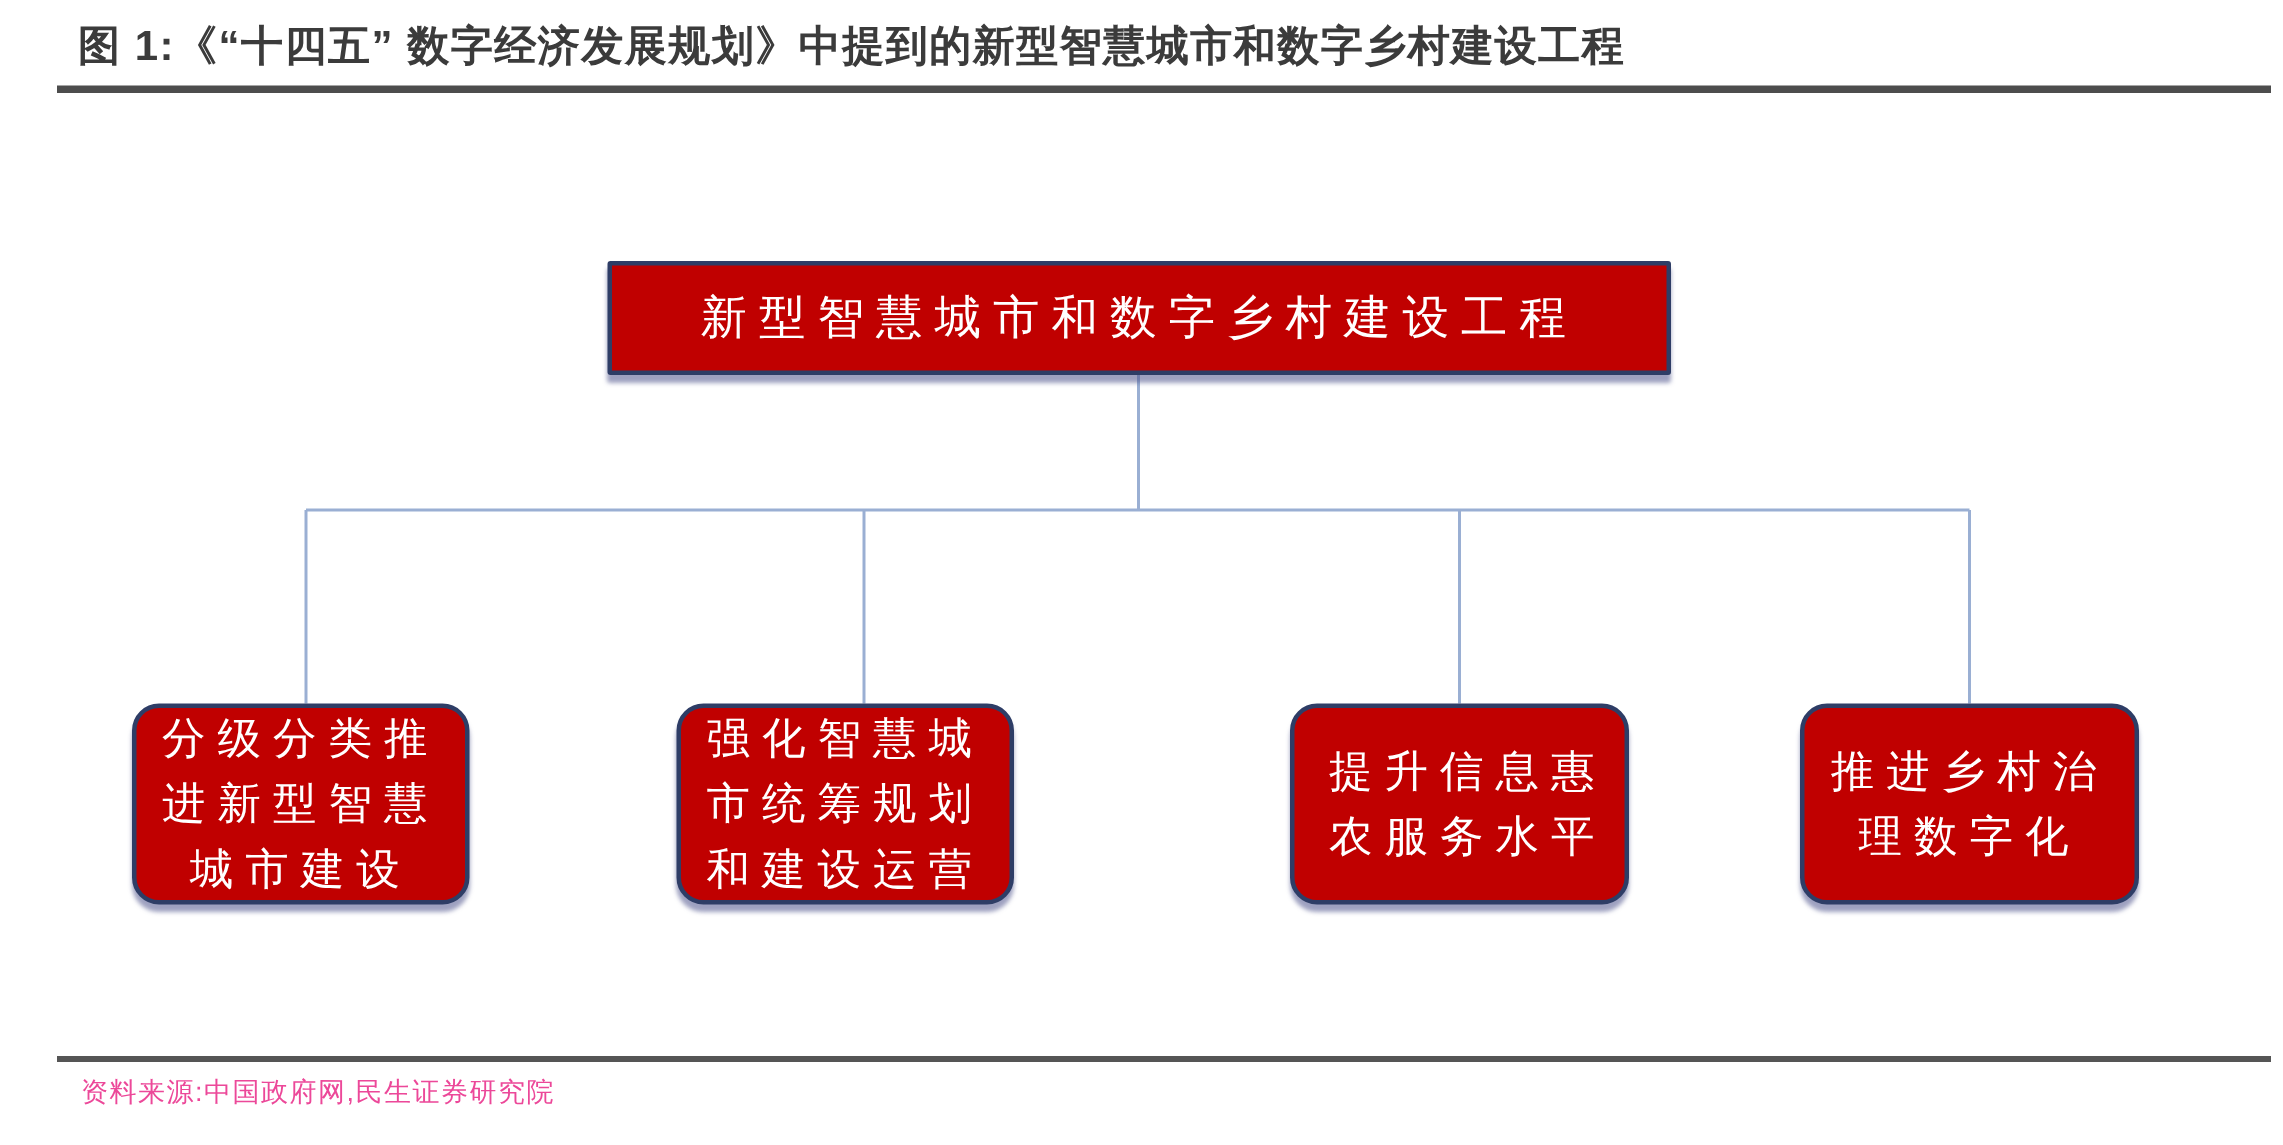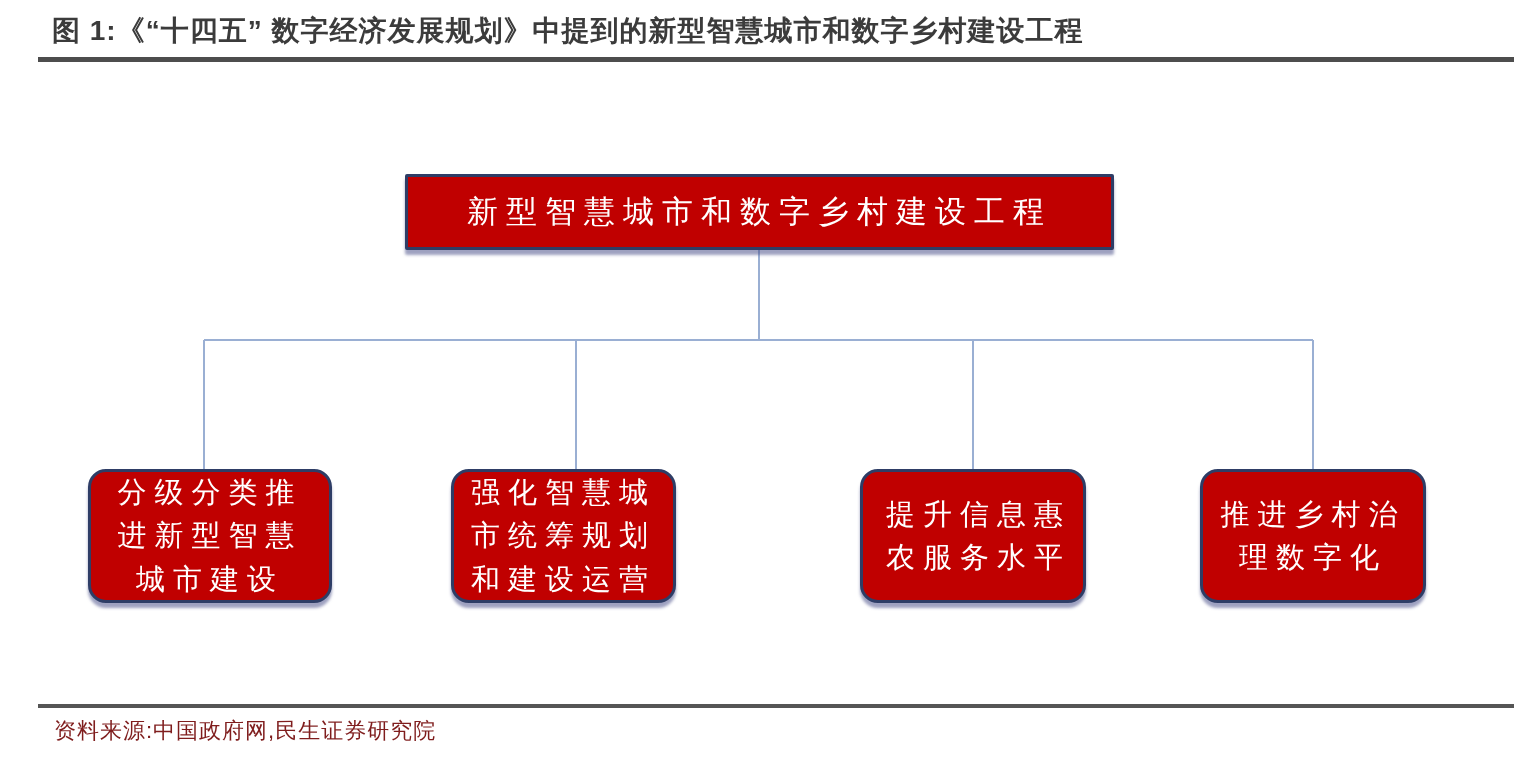--- a/index.html
+++ b/index.html
@@ -31,22 +31,22 @@
     left: 22px;
     width: 1476px;
     background: #4d4d4d;
   }
   .rule-top { top: 57px; height: 5px; }
   .rule-bottom { top: 704px; height: 4px; background: #555555; }
   .fig-source {
     position: absolute;
     left: 38px;
     top: 716px;
-    font-size: 22px;
-    color: #7f1d1d;
+    font-size: 18px;
+    color: #ec4899;
     letter-spacing: 1px;
     white-space: nowrap;
   }
   .connectors {
     position: absolute;
     left: 0;
     top: 0;
     width: 1522px;
     height: 763px;
     pointer-events: none;
@@ -76,21 +76,21 @@
   }
   .node-child {
     top: 469px;
     height: 134px;
     border-radius: 18px;
     font-size: 29px;
     letter-spacing: 8px;
     line-height: 1.5;
     padding: 0 12px;
   }
-  .node-child-1 { left: 72px;   width: 244px; }
+  .node-child-1 { left: 72px;   width: 225px; }
   .node-child-2 { left: 435px;  width: 225px; }
   .node-child-3 { left: 844px;  width: 226px; text-align: right; }
   .node-child-4 { left: 1184px; width: 226px; }
 </style>
 </head>
 <body>
 
 <div class="page">
 
   <div class="fig-title">图 1:《“十四五” 数字经济发展规划》中提到的新型智慧城市和数字乡村建设工程</div>

